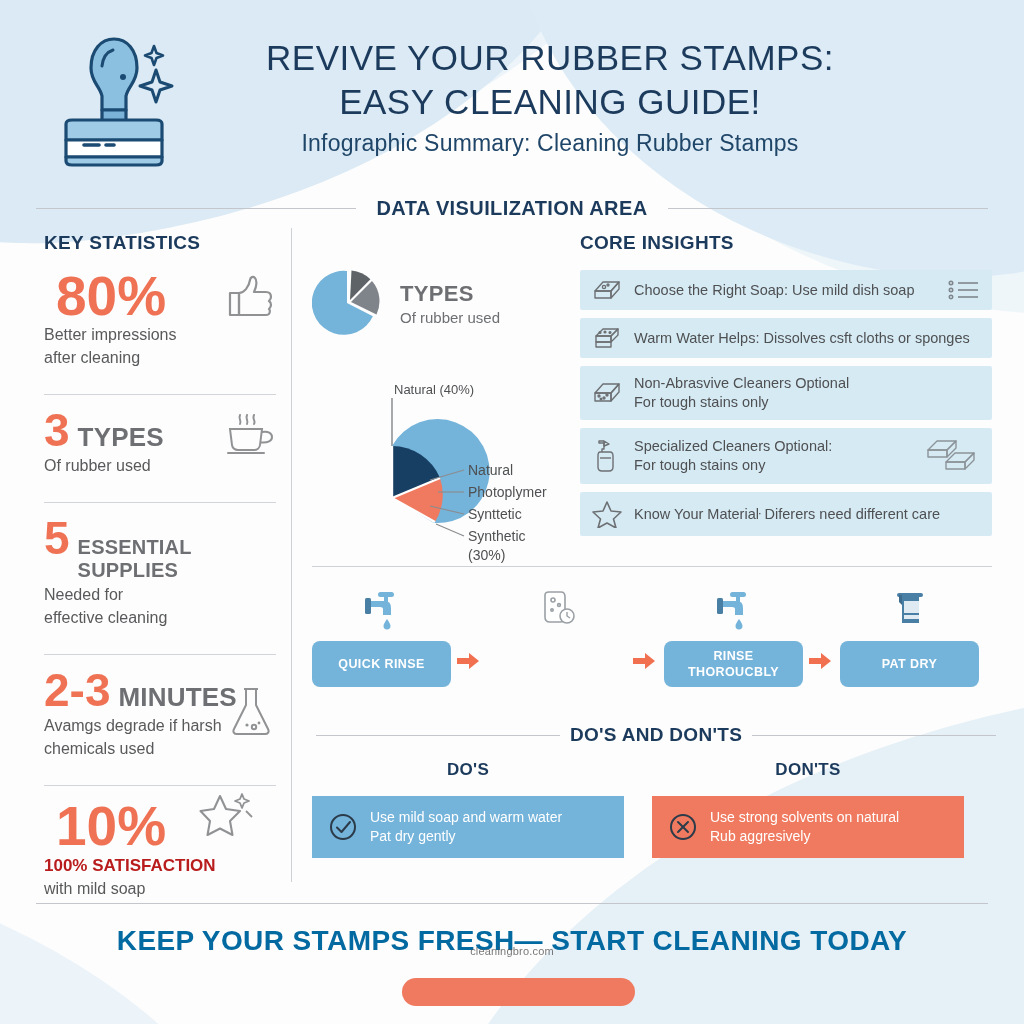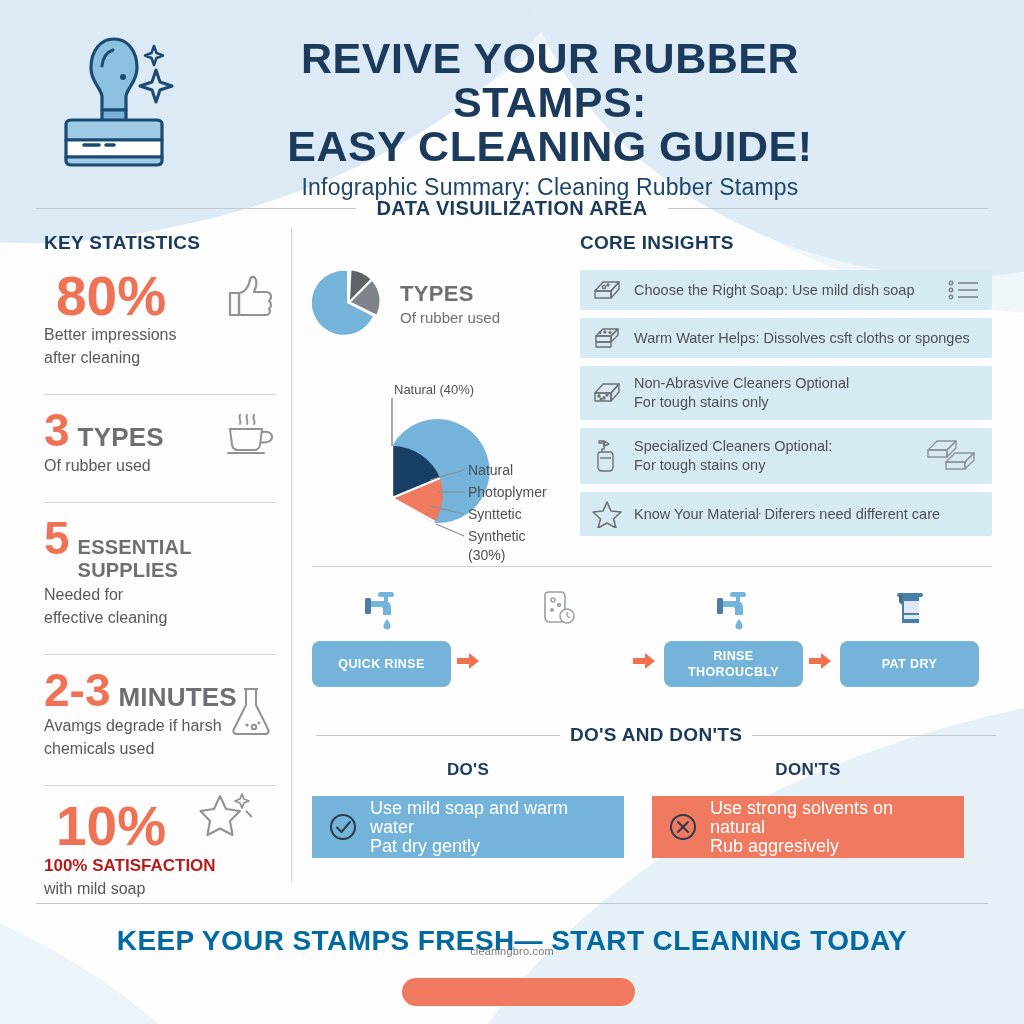--- a/index.html
+++ b/index.html
@@ -45,21 +45,21 @@
     bottom:-290px; left:-300px; width:620px; height:440px;
     background:#edf4f9; border-radius:0 100% 0 0;
     transform:rotate(4deg);
   }
 
   
   .header{ position:absolute; top:0; left:0; width:1024px; height:185px; }
   .logo{ position:absolute; left:44px; top:24px; width:140px; height:145px; }
   .title-wrap{ position:absolute; left:200px; top:36px; width:700px; text-align:center; }
   .title-l1, .title-l2{
-    font-size:43px; font-weight:bold; letter-spacing:.5px;
+    font-size:35px; font-weight:normal; letter-spacing:.5px;
     color:#1b3a5c; line-height:44px;
   }
   .subtitle{
     margin-top:6px; font-size:23px; color:#1f4668; font-weight:400; letter-spacing:.2px;
   }
 
   
   .band{ position:absolute; left:36px; top:194px; width:952px; height:28px;
          display:flex; align-items:center; justify-content:center; gap:20px; }
   .band .rule{ flex:1; height:1px; background:#c3c7cb; }
@@ -115,21 +115,21 @@
   .dd-band{ position:absolute; left:316px; top:722px; width:680px; height:26px;
             display:flex; align-items:center; justify-content:center; gap:10px; }
   .dd-band .rule{ flex:1; height:1px; background:#c3c7cb; }
   .dd-band .lbl{ font-size:19px; font-weight:bold; color:#1b3a5c; white-space:nowrap; letter-spacing:.3px; }
   .dd-cols{ position:absolute; left:312px; top:760px; width:680px; }
   .dd-col{ position:absolute; top:0; width:312px; }
   .dd-title{ text-align:center; font-size:17px; font-weight:bold; color:#1b3a5c; margin-bottom:16px; letter-spacing:.3px; }
   .dd-box{ height:62px; display:flex; align-items:center; gap:12px; padding:0 16px; color:#ffffff; }
   .dd-box.do{ background:#74b3da; }
   .dd-box.dont{ background:#f07a5f; }
-  .dd-lines{ font-size:18px; line-height:19px; }
+  .dd-lines{ font-size:14px; line-height:19px; }
 
   
   .foot-rule{ position:absolute; left:36px; top:903px; width:952px; height:1px; background:#c3c7cb; }
   .foot-title{ position:absolute; left:0; top:925px; width:1024px; text-align:center;
                font-size:28px; font-weight:bold; color:#0369a1; letter-spacing:.4px; }
   .watermark{ position:absolute; left:0; top:945px; width:1024px; text-align:center;
               font-size:11px; color:#4a4a4a; opacity:.75; letter-spacing:.2px; }
   .cta-pill{ position:absolute; left:402px; top:978px; width:233px; height:28px;
              background:#f07a5f; border-radius:16px; }
   svg{ display:block; }

